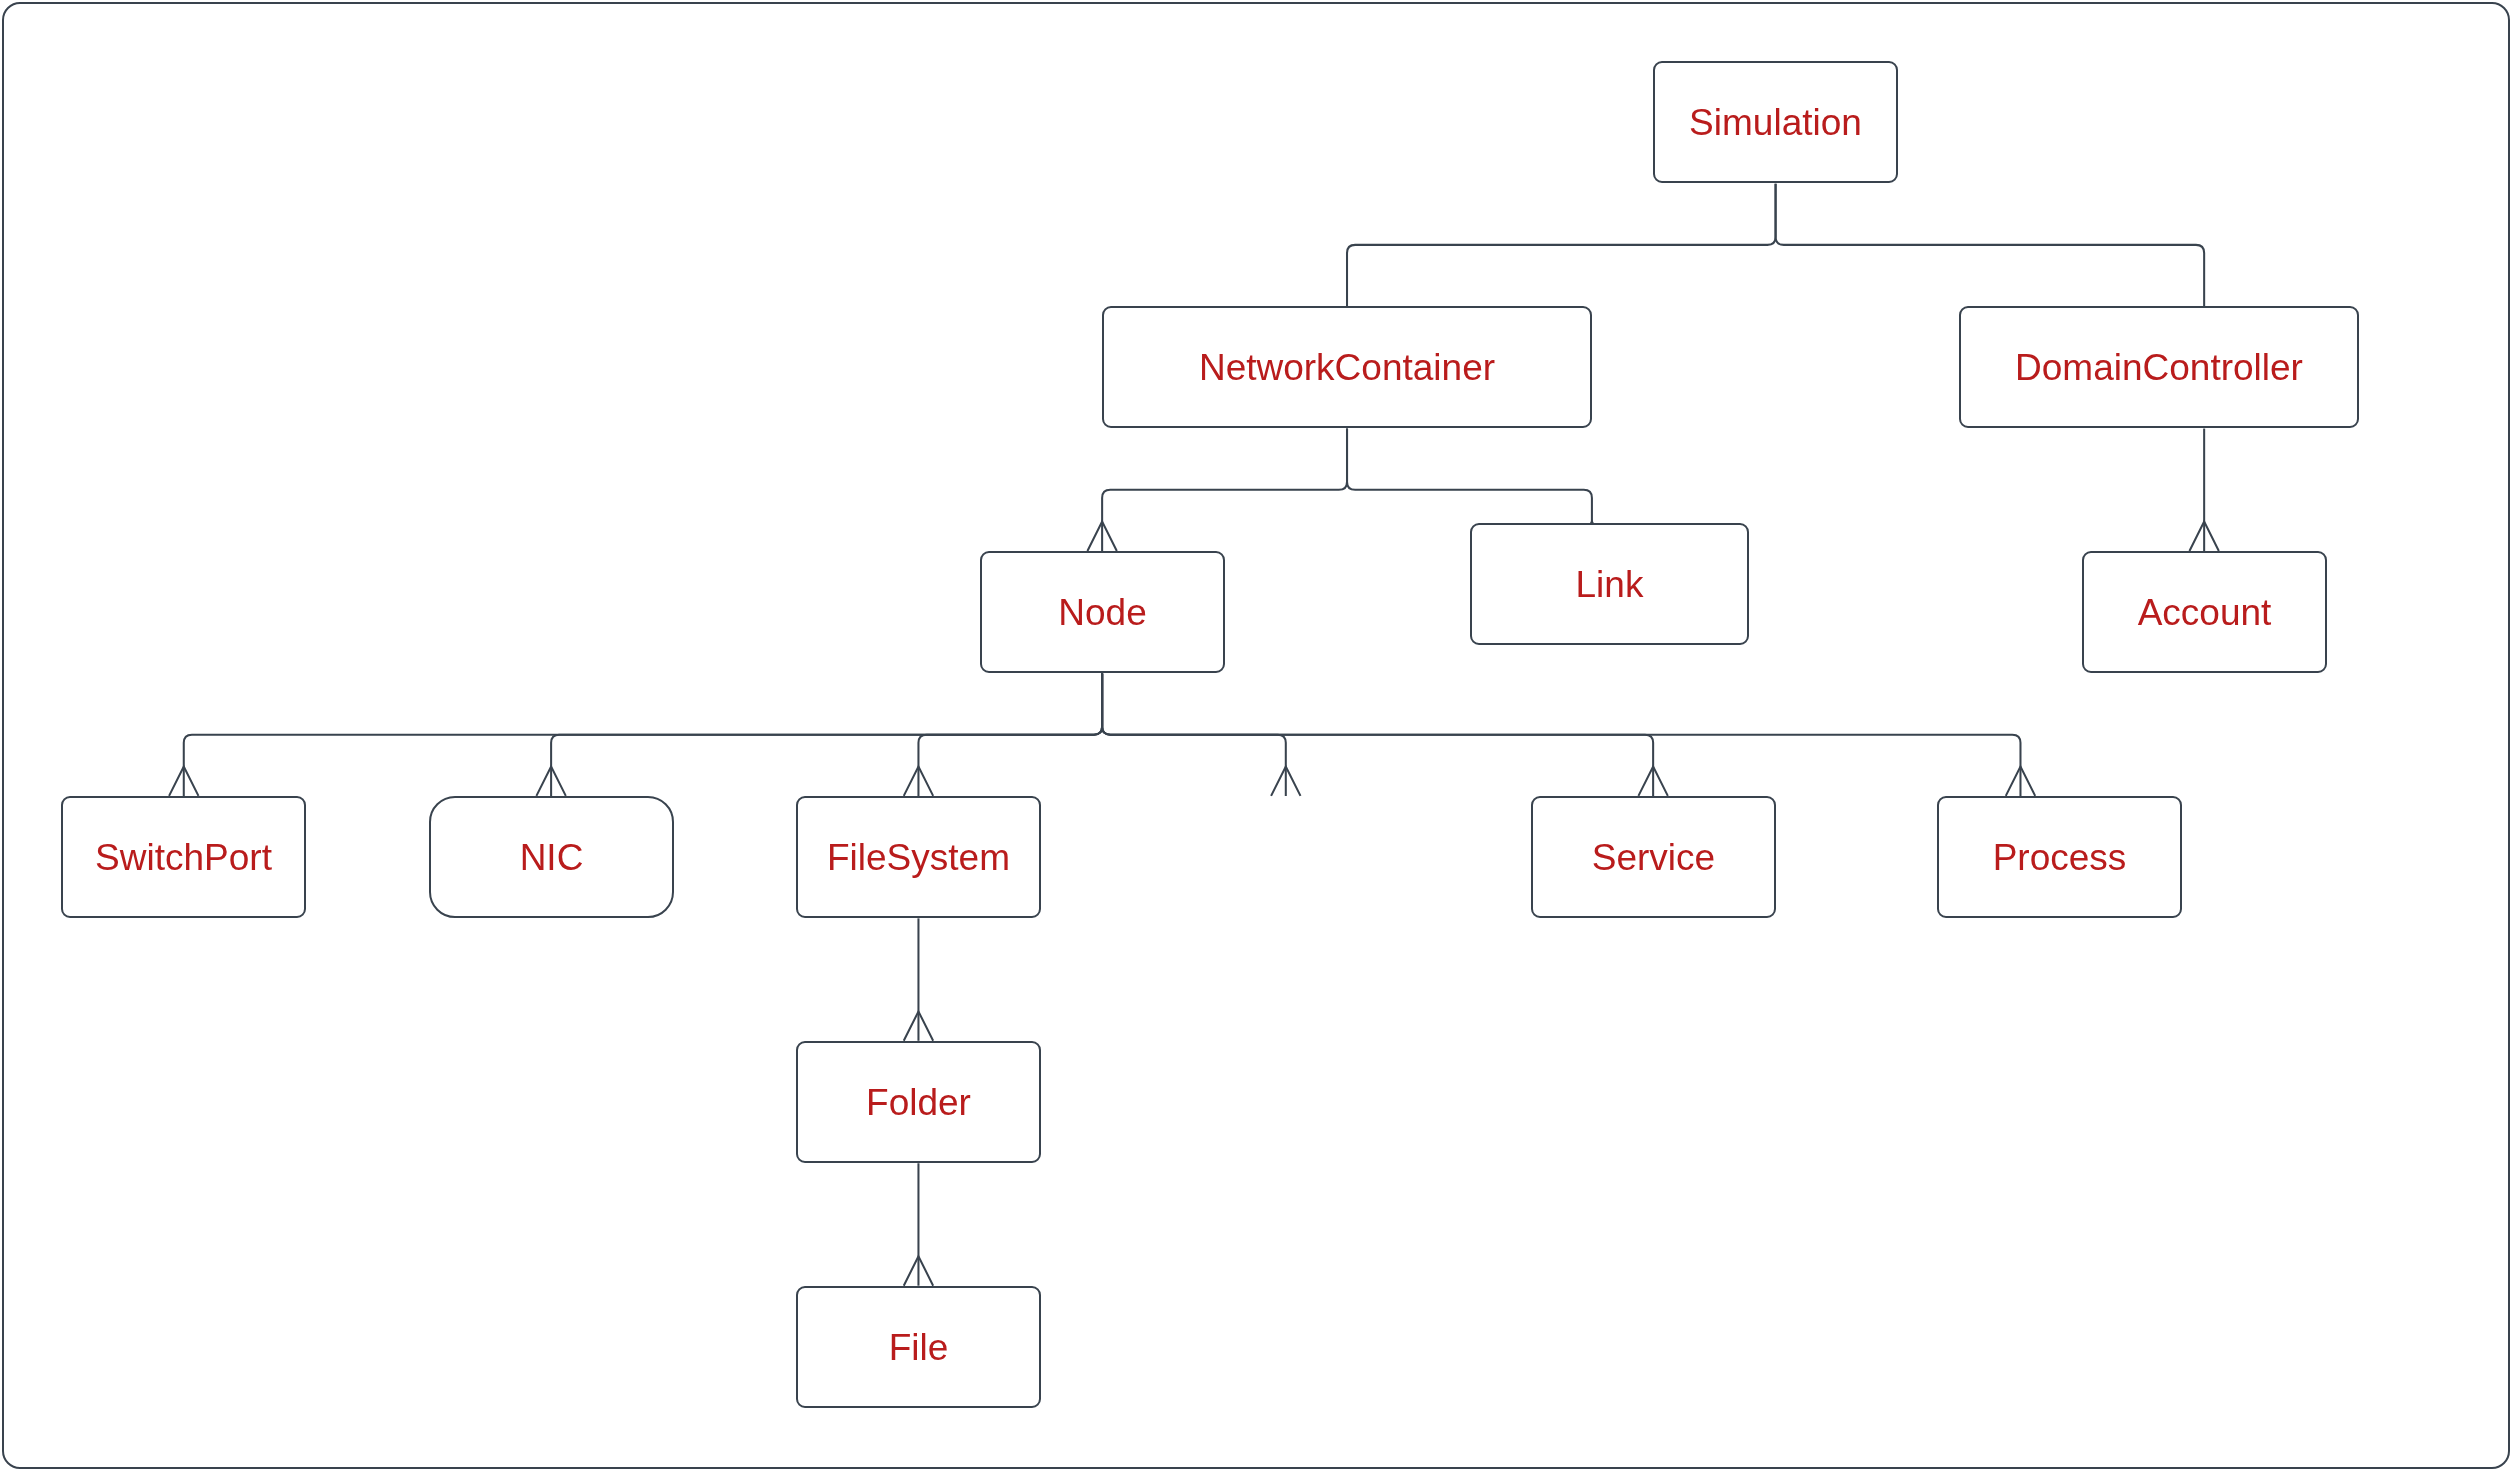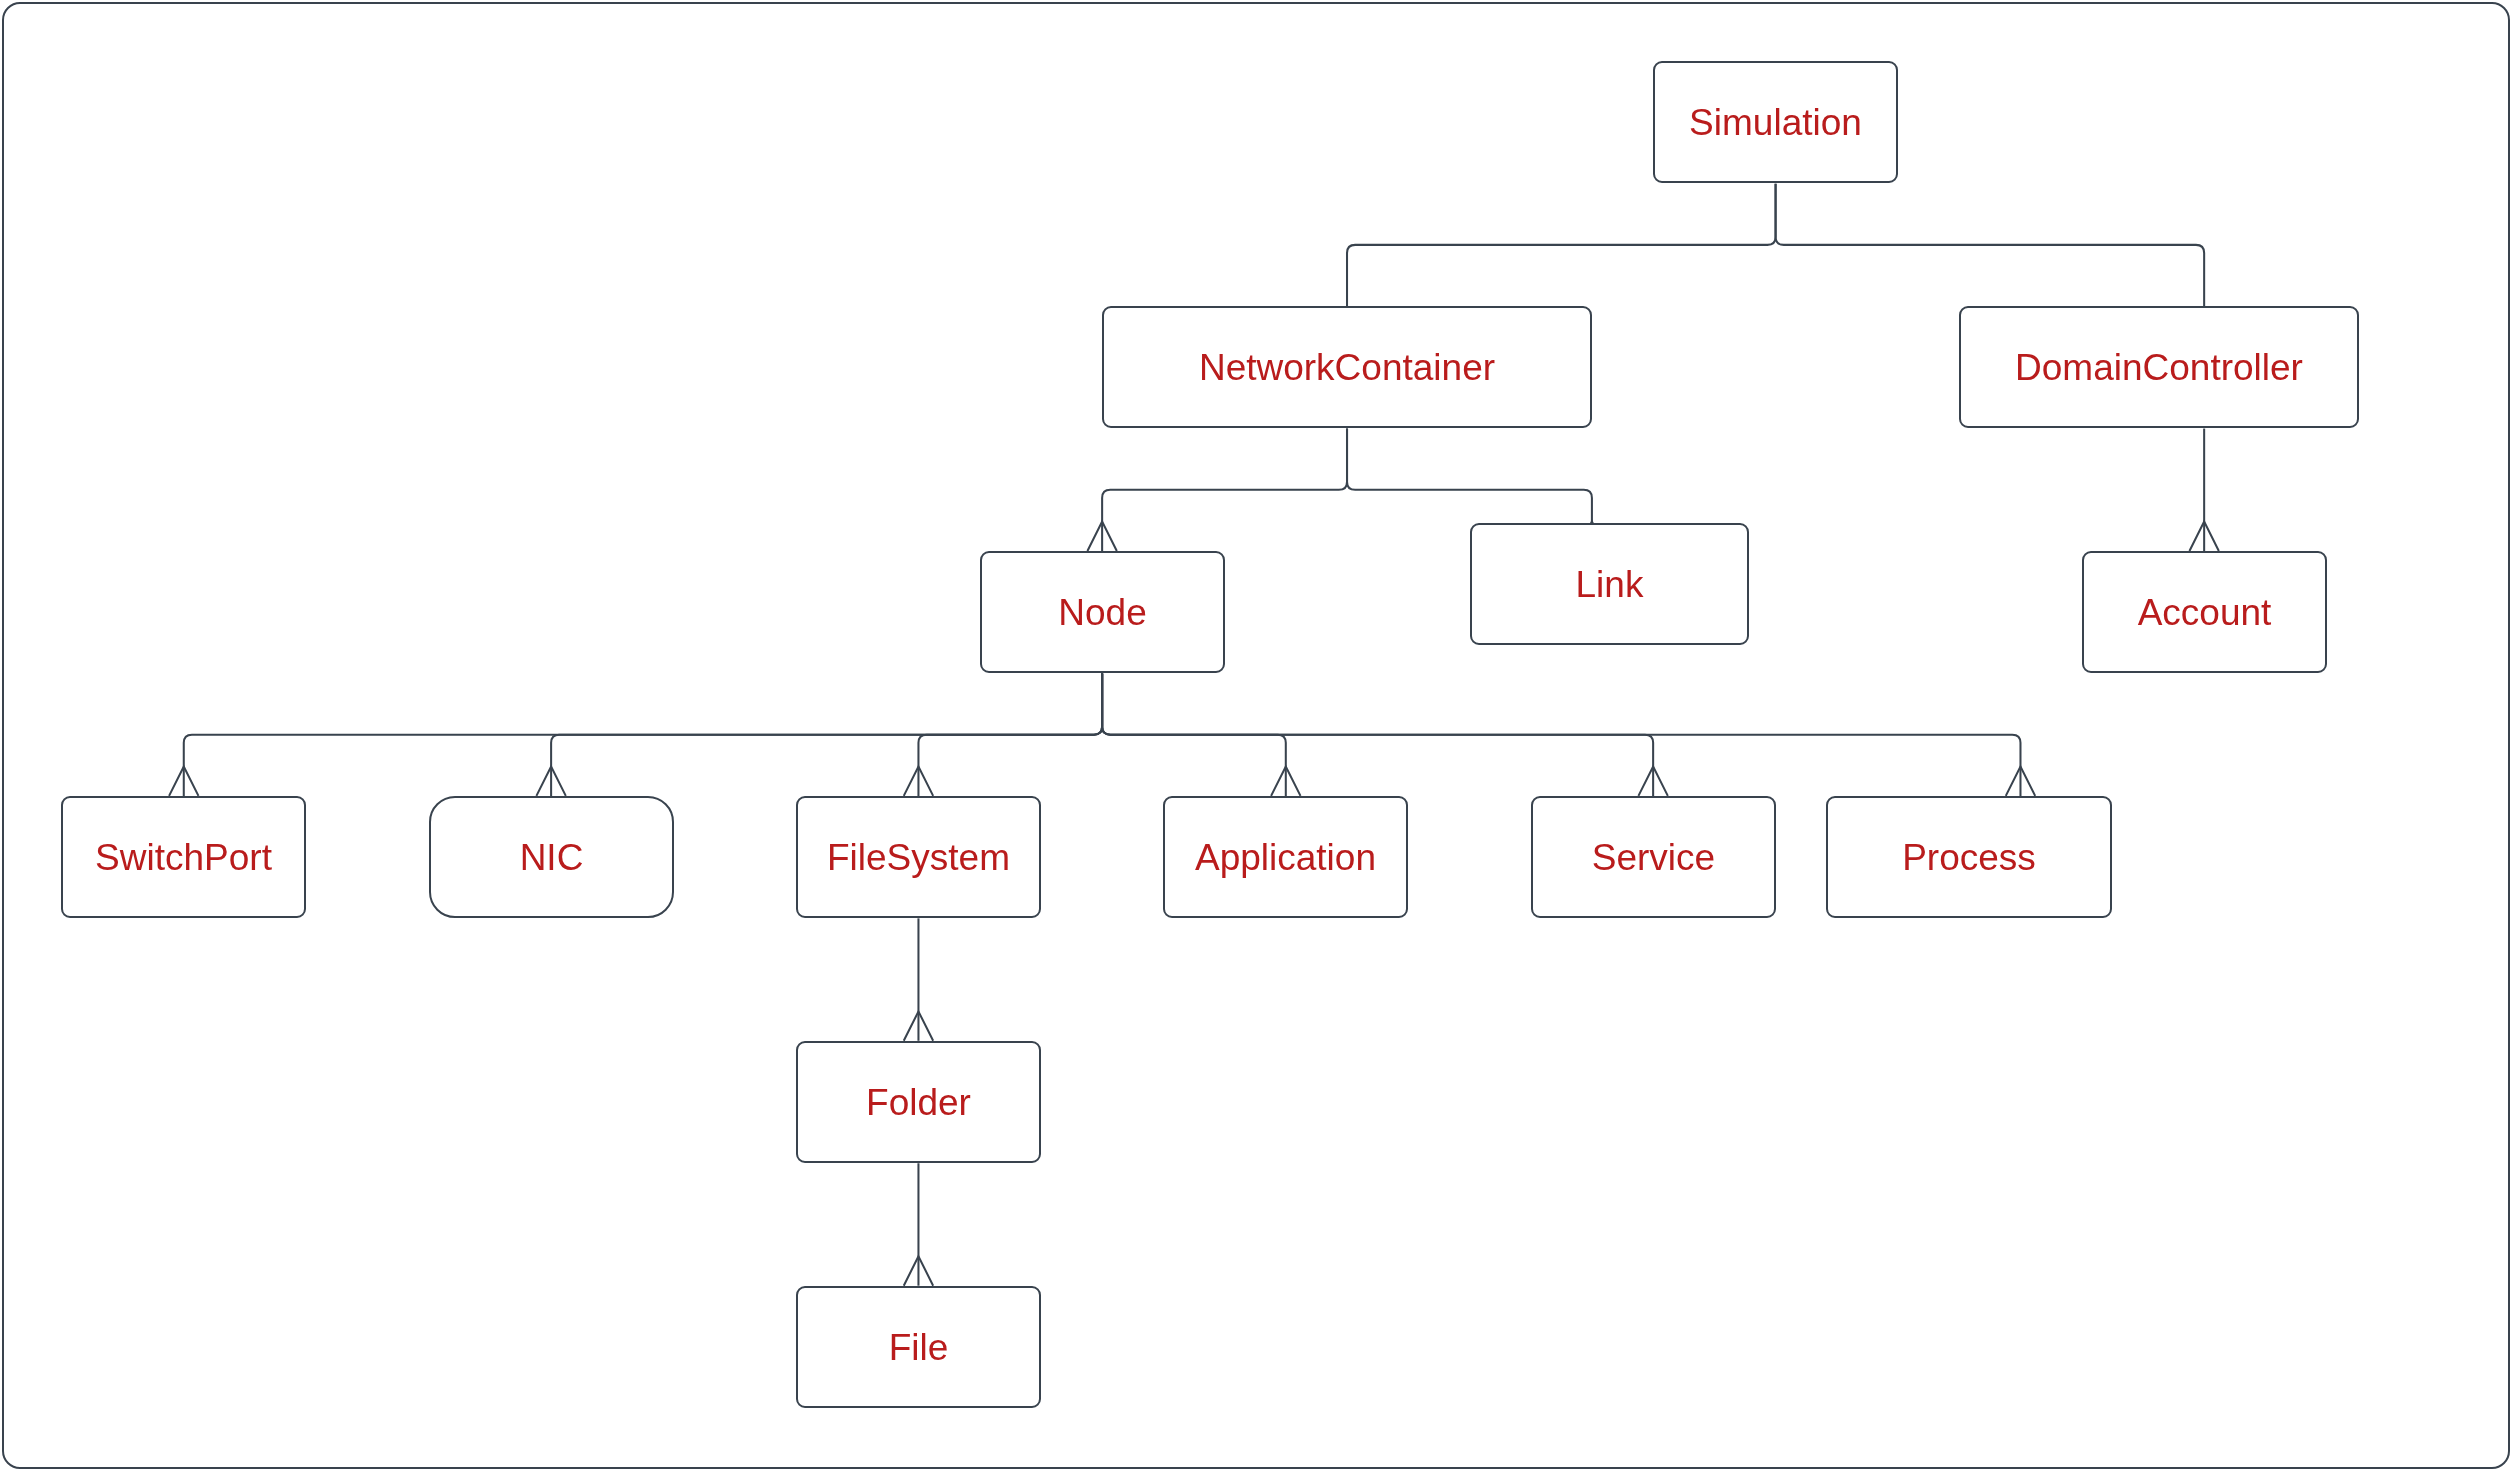--- a/index.html
+++ b/index.html
@@ -80,25 +80,24 @@
   <div class="node-box" style="left:1470px;top:523px;width:279px;height:122px;">Link</div>
 
   <div class="node-box" style="left:2082px;top:551px;width:245px;height:122px;text-align:center;">Account</div>
 
   <div class="node-box" style="left:61px;top:796px;width:245px;height:122px;">SwitchPort</div>
 
   <div class="node-box" style="left:429px;top:796px;width:245px;height:122px;border-radius:26px;">NIC</div>
 
   <div class="node-box" style="left:796px;top:796px;width:245px;height:122px;">FileSystem</div>
 
-  <div class="node-box" style="left:1163px;top:796px;width:245px;height:122px;">Application</div>
 
   <div class="node-box" style="left:1531px;top:796px;width:245px;height:122px;">Service</div>
 
-  <div class="node-box" style="left:1826px;top:796px;width:286px;height:122px;">Process</div>
+  <div class="node-box" style="left:1937px;top:796px;width:245px;height:122px;">Process</div>
 
   <div class="node-box" style="left:796px;top:1041px;width:245px;height:122px;">Folder</div>
 
   <div class="node-box" style="left:796px;top:1286px;width:245px;height:122px;">File</div>
 
   <div id="frame"></div>
 </div>
 
 
 </body></html>

